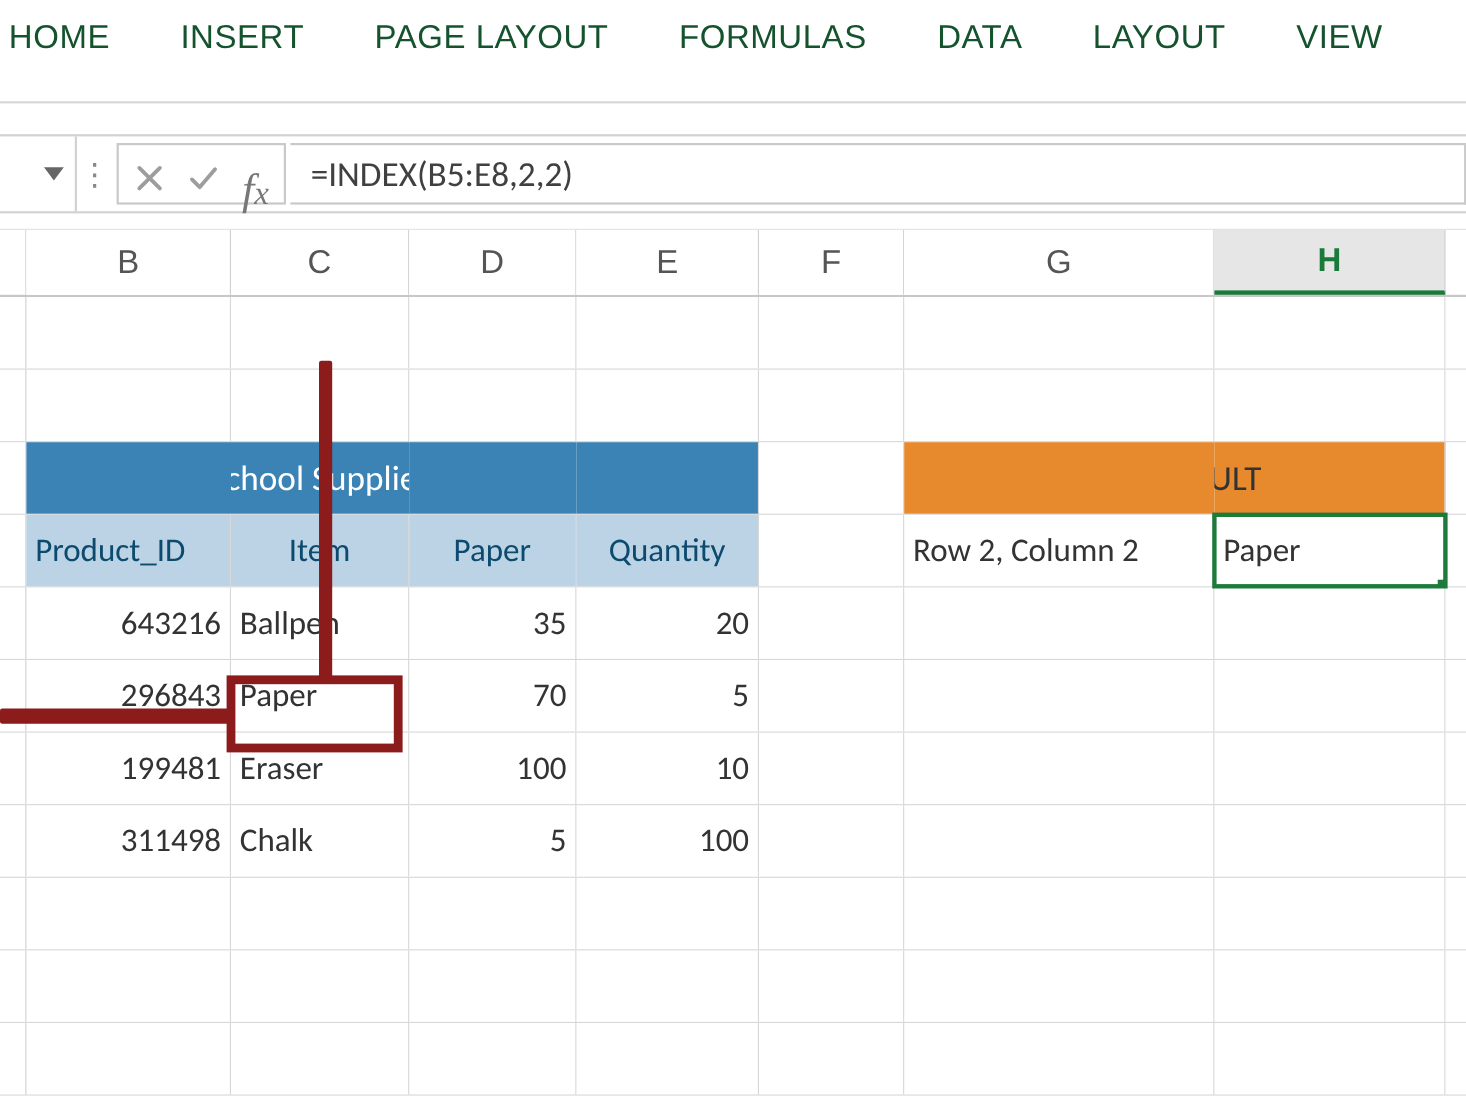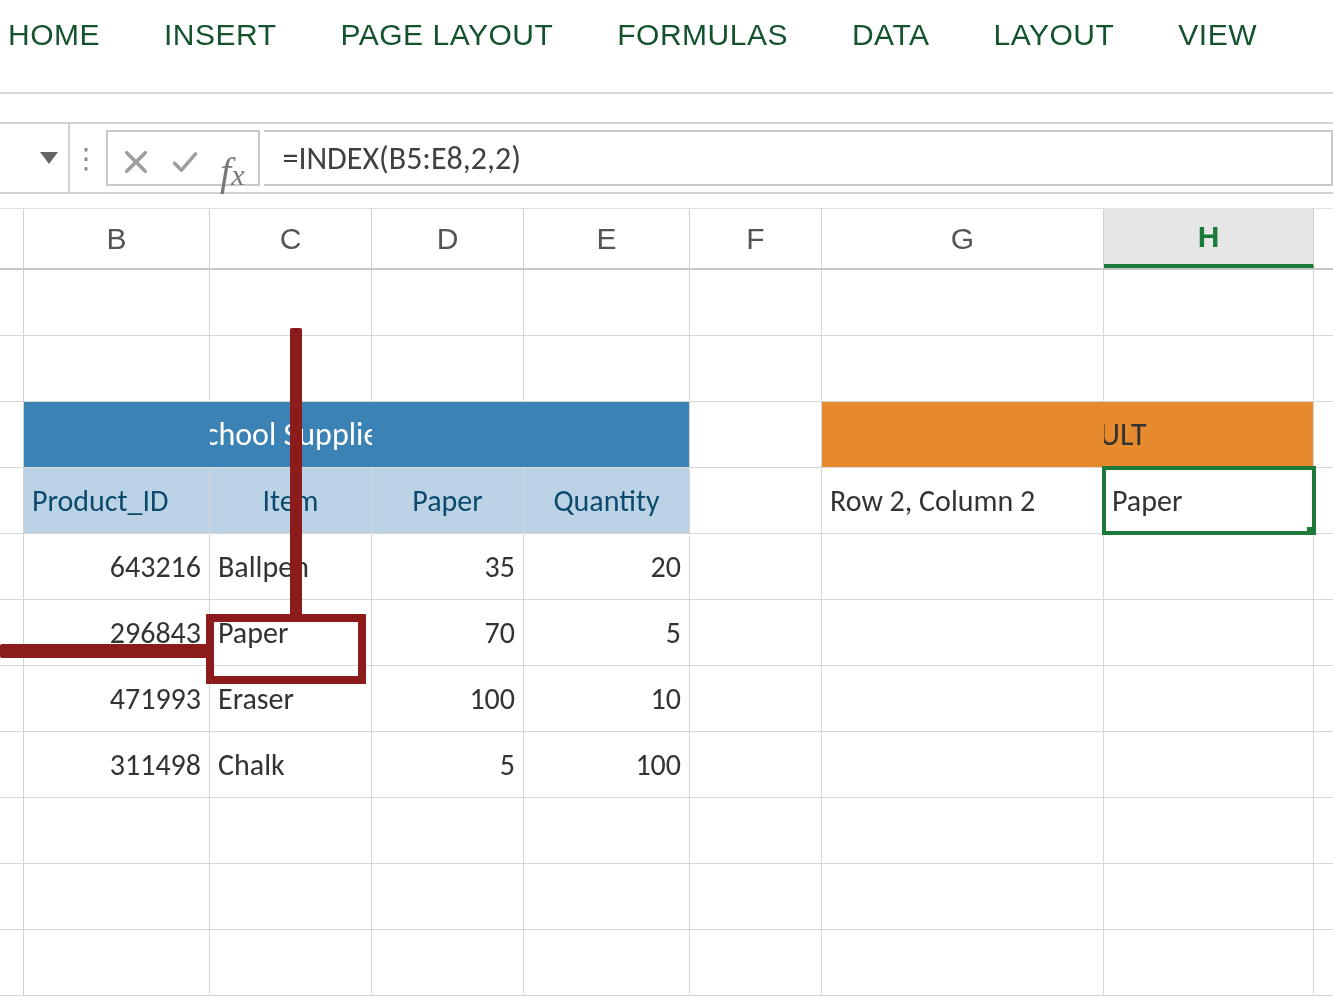--- a/index.html
+++ b/index.html
@@ -281,21 +281,21 @@
     <div class="cell cC txt">Paper</div>
     <div class="cell cD num">70</div>
     <div class="cell cE num">5</div>
     <div class="cell cF"></div>
     <div class="cell cG"></div>
     <div class="cell cH"></div>
   </div>
 
   <div class="row">
     <div class="gutter"></div>
-    <div class="cell cB num">471993</div>
+    <div class="cell cB num">199481</div>
     <div class="cell cC txt">Eraser</div>
     <div class="cell cD num">100</div>
     <div class="cell cE num">10</div>
     <div class="cell cF"></div>
     <div class="cell cG"></div>
     <div class="cell cH"></div>
   </div>
 
   <div class="row">
     <div class="gutter"></div>

